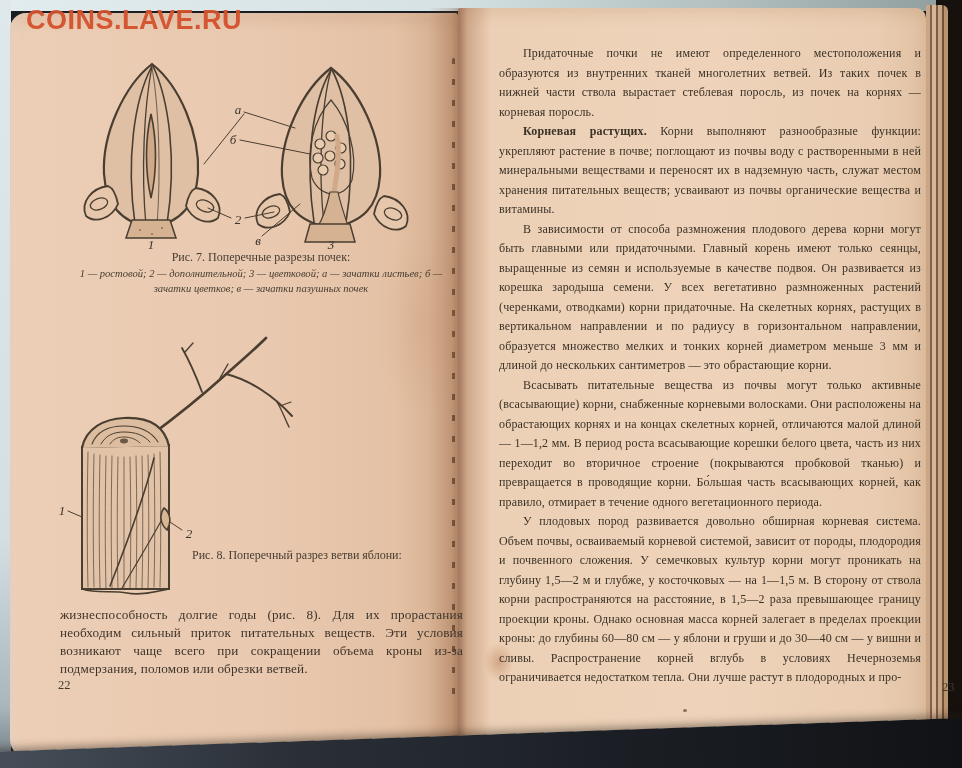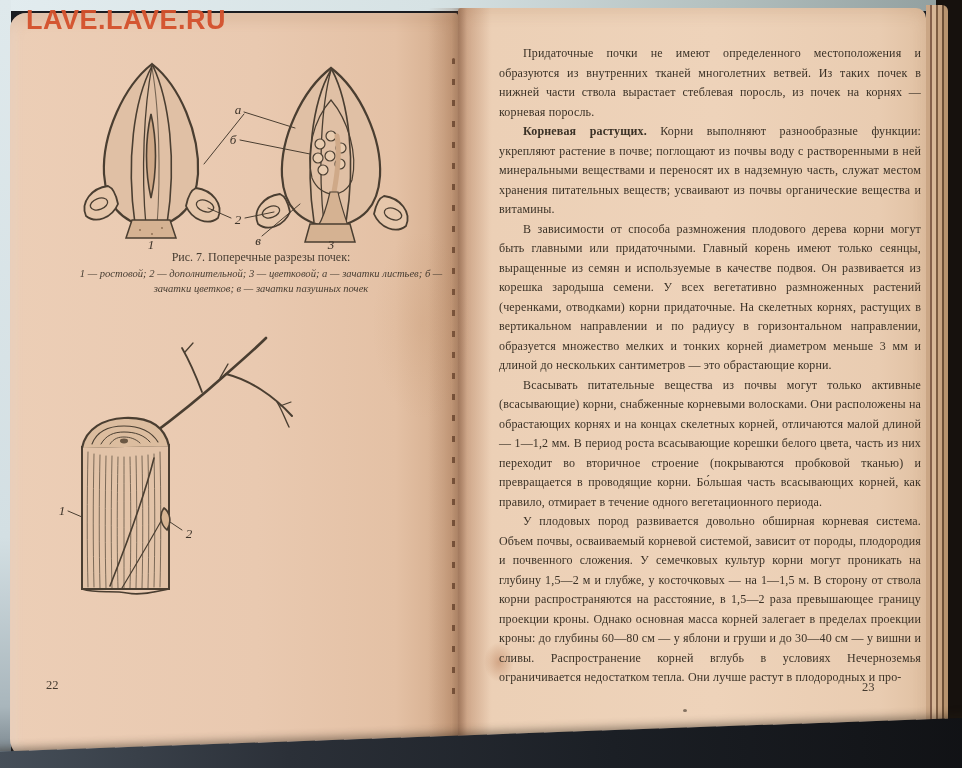--- a/index.html
+++ b/index.html
@@ -53,22 +53,22 @@
   .rp-col p { margin:0; text-indent:24px; }
   .rp-col .lead { font-weight:bold; }
   .lp-body { position:absolute; left:60px; top:606px; width:403px;
     font-size:13.2px; line-height:18px; text-align:justify; letter-spacing:.15px; color:#3e342a; }
   .figcap { color:#463c31; }
   .figcap-7 { position:absolute; left:62px; top:250px; width:398px;text-align:center; }
   .figcap-8 { position:absolute; left:192px; top:548px; width:270px; }
   .figcap-title { font-size:12px; margin-bottom:2px; }
   .figcap-legend { font-size:10.6px; line-height:1.38; font-style:italic; }
   .page-num { position:absolute; font-size:12.5px; color:#443a2f; }
-  .pn-22 { left:46px; top:678px; }
-  .pn-23 { left:862px; top:680px; }
+  .pn-22 { left:58px; top:678px; }
+  .pn-23 { left:942px; top:680px; }
   .fig { position:absolute; }
   .fig svg text { font-family:"Liberation Serif", serif; font-style:italic; fill:#3e342a; }
 </style>
 </head>
 <body>
 
 <div id="stage">
 
   <div class="top-strip"></div>
   <div class="left-strip"></div>
@@ -77,21 +77,21 @@
 
   <div class="page-left"></div>
   <div class="page-right"></div>
   <div class="gutter-shade"></div>
   <div class="stitch"></div>
 
   <div class="stain-b"></div>
   <div class="stain-a"></div>
   <div class="speck"></div>
 
-  <div class="watermark">LAVE.LAVE.RU</div>
+  <div class="watermark">COINS.LAVE.RU</div>
 
   <div class="fig" style="left:48px; top:52px;">
     <svg width="385" height="198" viewBox="0 0 385 198">
       <g stroke="#4a3e31" fill="none" stroke-linecap="round">
 
         <path d="M104,12 C76,34 54,82 56,122 C58,152 72,170 103,176 C134,170 148,152 150,122 C152,82 132,34 104,12 Z" fill="#e0c0a5" stroke-width="2.2"></path>
         <path d="M104,14 C86,48 78,108 87,172" stroke-width="1.6"></path>
         <path d="M104,14 C96,55 93,120 98,174" stroke-width="1.3"></path>
         <path d="M105,14 C121,48 129,108 119,172" stroke-width="1.6"></path>
         <path d="M104,16 C111,55 113,120 109,174" stroke-width="1.1" opacity=".7"></path>
@@ -194,22 +194,24 @@
 
         <path d="M16,193 L30,199" stroke-width="1"></path>
         <path d="M130,212 L118,204" stroke-width="1"></path>
       </g>
       <text x="10" y="197" font-size="13" text-anchor="middle">1</text>
       <text x="137" y="220" font-size="13" text-anchor="middle">2</text>
     </svg>
   </div>
 
   <div class="figcap figcap-8">
-  </div>
-
+    <div class="figcap-title">Рис. 8. Поперечный разрез ветви яблони:</div>
+  </div>
+
+  <div class="lp-body">жизнеспособность долгие годы (рис. 8). Для их прорастания необходим сильный приток питательных веществ. Эти условия возникают чаще всего при сокращении объема кроны из-за подмерзания, поломов или обрезки ветвей.</div>
   <div class="page-num pn-22">22</div>
 
   <div class="rp-col">
     <p><b class="lead"></b><span>Придаточные почки не имеют определенного местоположения и образуются из внутренних тканей многолетних ветвей. Из таких почек в нижней части ствола вырастает стеблевая поросль, из почек на корнях — корневая поросль.</span></p>
     <p><b class="lead">Корневая растущих.</b><span> Корни выполняют разнообразные функции: укрепляют растение в почве; поглощают из почвы воду с растворенными в ней минеральными веществами и переносят их в надземную часть, служат местом хранения питательных веществ; усваивают из почвы органические вещества и витамины.</span></p>
     <p><b class="lead"></b><span>В зависимости от способа размножения плодового дерева корни могут быть главными или придаточными. Главный корень имеют только сеянцы, выращенные из семян и используемые в качестве подвоя. Он развивается из корешка зародыша семени. У всех вегетативно размноженных растений (черенками, отводками) корни придаточные. На скелетных корнях, растущих в вертикальном направлении и по радиусу в горизонтальном направлении, образуется множество мелких и тонких корней диаметром меньше 3 мм и длиной до нескольких сантиметров — это обрастающие корни.</span></p>
     <p><b class="lead"></b><span>Всасывать питательные вещества из почвы могут только активные (всасывающие) корни, снабженные корневыми волосками. Они расположены на обрастающих корнях и на концах скелетных корней, отличаются малой длиной — 1—1,2 мм. В период роста всасывающие корешки белого цвета, часть из них переходит во вторичное строение (покрываются пробковой тканью) и превращается в проводящие корни. Бо́льшая часть всасывающих корней, как правило, отмирает в течение одного вегетационного периода.</span></p>
     <p><b class="lead"></b><span>У плодовых пород развивается довольно обширная корневая система. Объем почвы, осваиваемый корневой системой, зависит от породы, плодородия и почвенного сложения. У семечковых культур корни могут проникать на глубину 1,5—2 м и глубже, у косточковых — на 1—1,5 м. В сторону от ствола корни распространяются на расстояние, в 1,5—2 раза превышающее границу проекции кроны. Однако основная масса корней залегает в пределах проекции кроны: до глубины 60—80 см — у яблони и груши и до 30—40 см — у вишни и сливы. Распространение корней вглубь в условиях Нечерноземья ограничивается недостатком тепла. Они лучше растут в плодородных и про-</span></p>
   </div>
   <div class="page-num pn-23">23</div>

